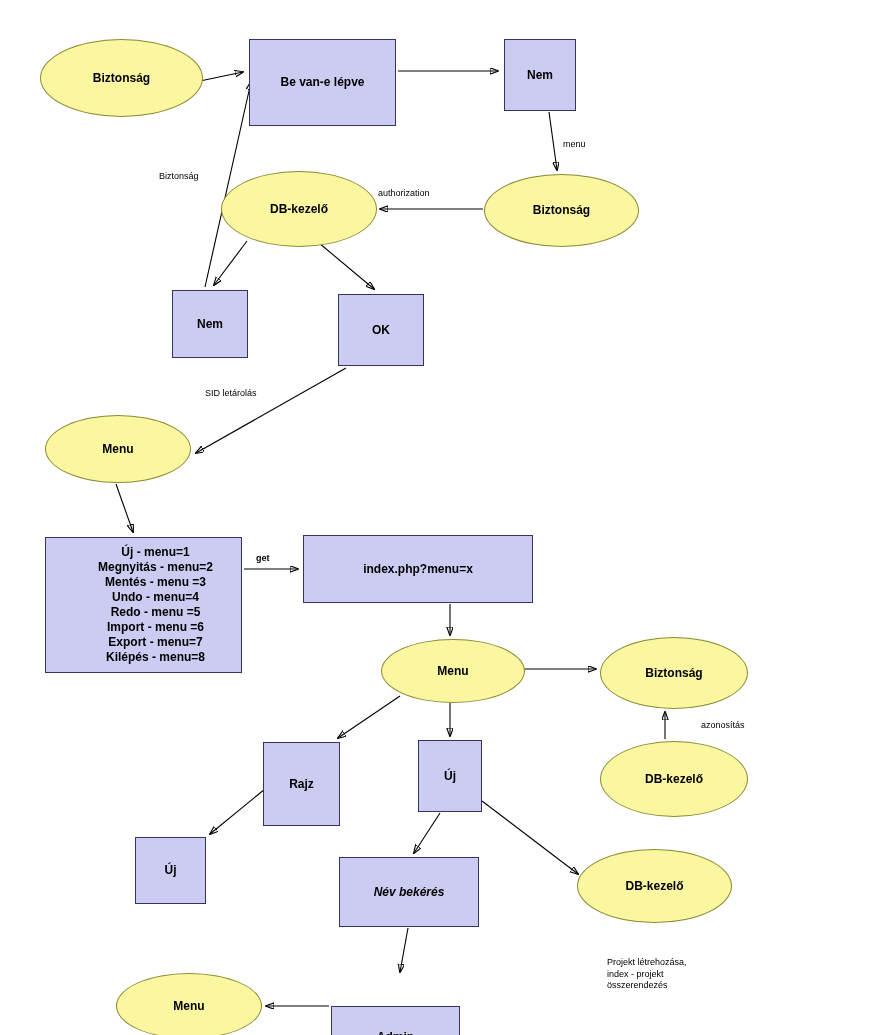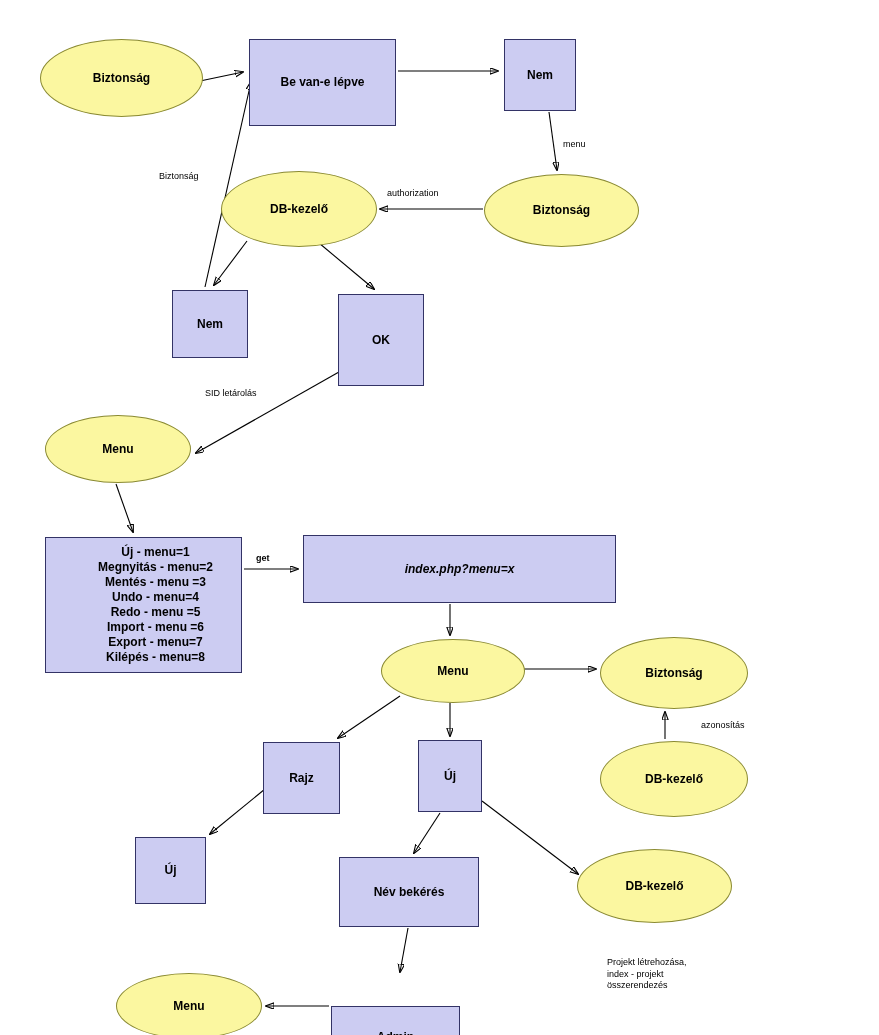--- a/index.html
+++ b/index.html
@@ -126,70 +126,70 @@
     </div>
   <div class="node ellipse" style="left:484px; top:145px;  width:155px; height:73px;">
       <span>Biztonság</span>
     </div>
   <div class="node ellipse" style="left:221px; top:142px;  width:156px; height:76px;">
       <span>DB-kezelő</span>
     </div>
   <div class="node rect" style="left:172px; top:261px;  width:76px;  height:68px;">
       <span>Nem</span>
     </div>
-  <div class="node rect" style="left:338px; top:265px;  width:86px;  height:92px;">
+  <div class="node rect" style="left:338px; top:265px;  width:86px;  height:72px;">
       <span>OK</span>
     </div>
   <div class="node ellipse" style="left:45px;  top:386px;  width:146px; height:68px;">
       <span>Menu</span>
     </div>
   <div class="node rect multiline" style="left:45px; top:508px; width:197px; height:136px;padding-left:24px;"><span>Új - menu=1
 Megnyitás - menu=2
 Mentés - menu =3
 Undo - menu=4
 Redo - menu =5
 Import - menu =6
 Export - menu=7
 Kilépés - menu=8</span></div>
-  <div class="node rect" style="left:303px; top:506px;  width:313px; height:68px;font-style:italic;">
+  <div class="node rect" style="left:303px; top:506px;  width:230px; height:68px;">
       <span>index.php?menu=x</span>
     </div>
   <div class="node ellipse" style="left:381px; top:610px;  width:144px; height:64px;">
       <span>Menu</span>
     </div>
   <div class="node ellipse" style="left:600px; top:608px;  width:148px; height:72px;">
       <span>Biztonság</span>
     </div>
   <div class="node ellipse" style="left:600px; top:712px;  width:148px; height:76px;">
       <span>DB-kezelő</span>
     </div>
-  <div class="node rect" style="left:263px; top:713px;  width:77px;  height:72px;">
+  <div class="node rect" style="left:263px; top:713px;  width:77px;  height:84px;">
       <span>Rajz</span>
     </div>
   <div class="node rect" style="left:418px; top:711px;  width:64px;  height:72px;">
       <span>Új</span>
     </div>
   <div class="node rect" style="left:135px; top:808px;  width:71px;  height:67px;">
       <span>Új</span>
     </div>
-  <div class="node rect" style="left:339px; top:828px;  width:140px; height:70px;">
+  <div class="node rect" style="left:339px; top:828px;  width:140px; height:70px;font-style:italic;">
       <span>Név bekérés</span>
     </div>
   <div class="node ellipse" style="left:577px; top:820px;  width:155px; height:74px;">
       <span>DB-kezelő</span>
     </div>
   <div class="node rect" style="left:331px; top:977px;  width:129px; height:63px;">
       <span>Admin</span>
     </div>
   <div class="node ellipse" style="left:116px; top:944px;  width:146px; height:66px;">
       <span>Menu</span>
     </div>
 
   <div class="label" style="left:563px; top:110px;">menu</div>
-  <div class="label" style="left:387px; top:159px;">authorization</div>
+  <div class="label" style="left:378px; top:159px;">authorization</div>
   <div class="label" style="left:159px; top:142px;">Biztonság</div>
   <div class="label" style="left:205px; top:359px;">SID letárolás</div>
   <div class="label" style="left:256px; top:524px;font-weight:bold;">get</div>
   <div class="label" style="left:701px; top:691px;">azonosítás</div>
 
   <div class="label" style="left:607px; top:928px;">Projekt létrehozása,
 index - projekt
 összerendezés</div>
 
 </div>

